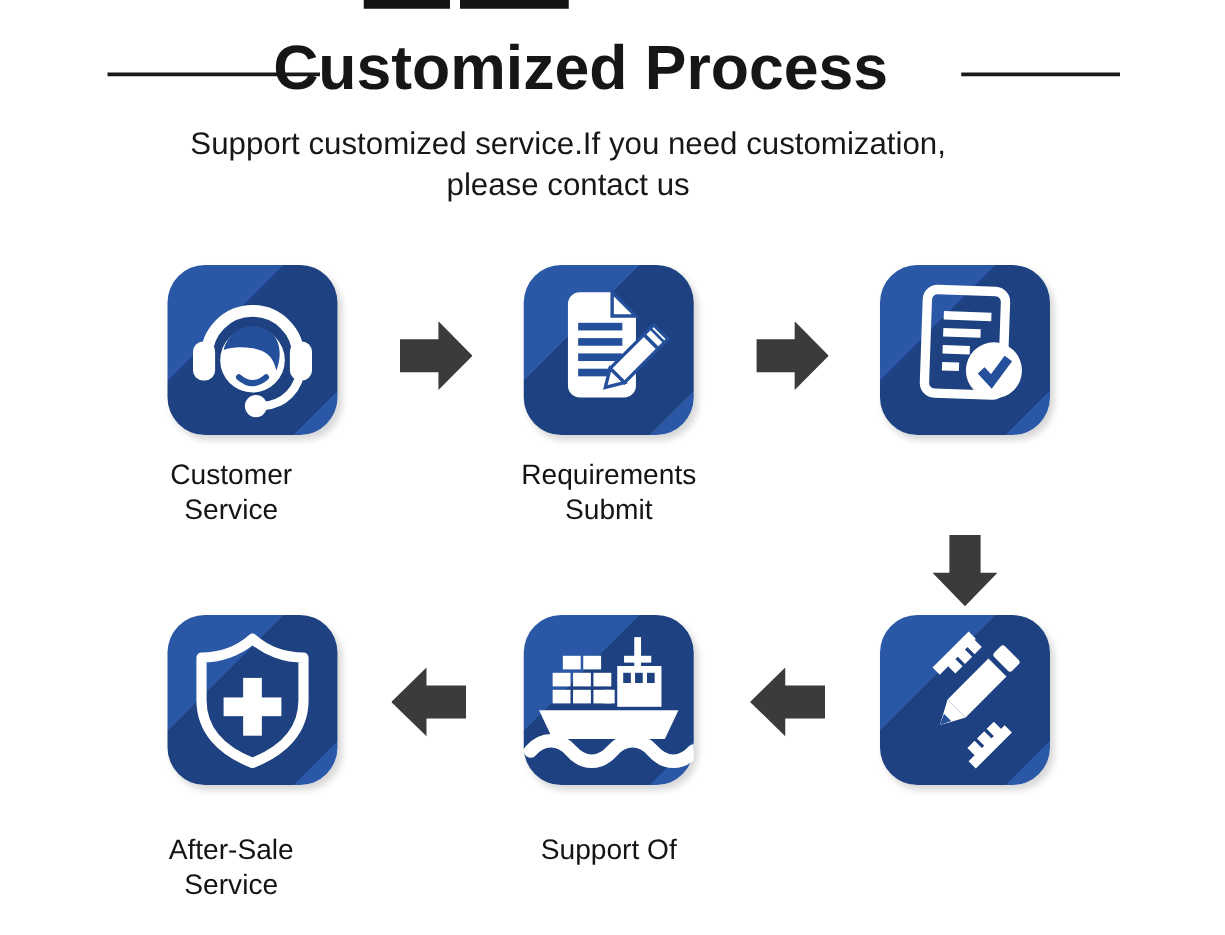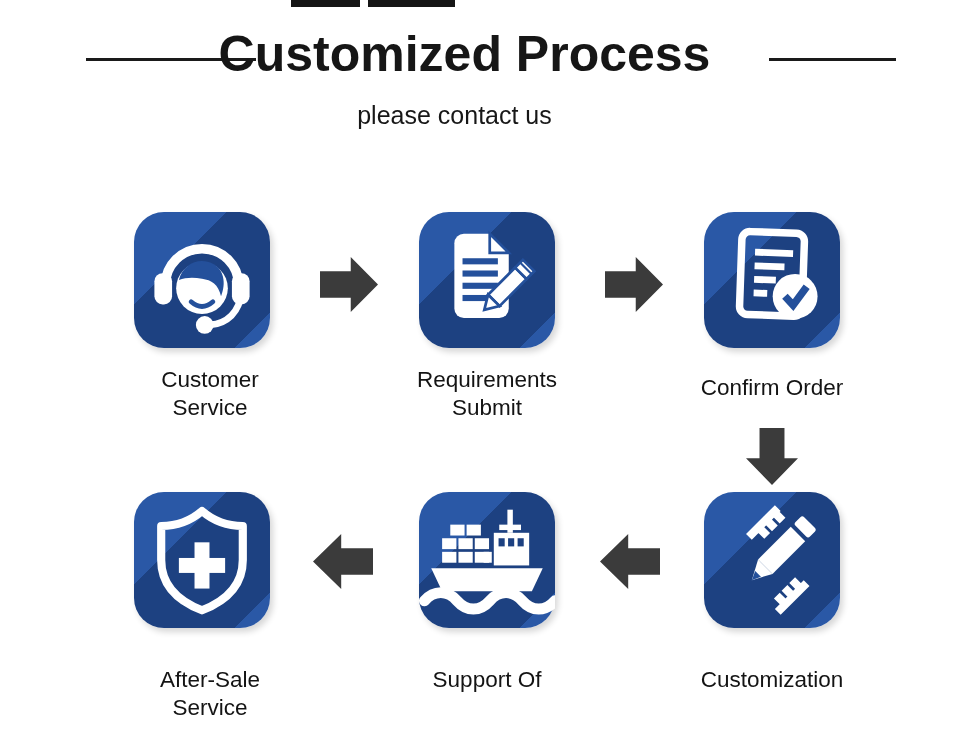--- a/index.html
+++ b/index.html
@@ -31,21 +31,21 @@
     box-shadow:3px 4px 6px rgba(0,0,0,0.16);
   }
   .tile svg{position:absolute;inset:0;width:100%;height:100%;}
   .pos-r1c1{left:134px;top:212px;} .pos-r1c2{left:419px;top:212px;} .pos-r1c3{left:704px;top:212px;}
   .pos-r2c3{left:704px;top:492px;} .pos-r2c2{left:419px;top:492px;} .pos-r2c1{left:134px;top:492px;}
   
   .step-label{
     position:absolute;width:260px;text-align:center;
     font-size:22.5px;line-height:28px;color:#141414;
   }
-  .lab-c1{left:80px;} .lab-c2{left:357px;} .lab-c3{left:642px;}
+  .lab-c1{left:55px;} .lab-c2{left:357px;} .lab-c3{left:642px;}
   .lab-row1{top:366px;} .lab-row2{top:646px;margin-top:20px;}
   .lab-single{top:374px;}
   
   .arrow{position:absolute;background:#3b3b3b;}
   .arrow-right{width:58px;height:55px;
     clip-path:polygon(0 26%,53% 26%,53% 0,100% 50%,53% 100%,53% 74%,0 74%);}
   .arrow-left{width:60px;height:55px;
     clip-path:polygon(100% 26%,47% 26%,47% 0,0 50%,47% 100%,47% 74%,100% 74%);}
   .arrow-down{width:52px;height:57px;
     clip-path:polygon(26% 0,74% 0,74% 53%,100% 53%,50% 100%,0 53%,26% 53%);}
@@ -58,20 +58,21 @@
 
 <div class="canvas">
 
   <div class="top-crop-art"></div>
 
   <div class="title-line left"></div>
   <div class="title-line right"></div>
   <div class="title">Customized Process</div>
 
   <div class="subtitle">
+    <div>Support customized service.If you need customization,</div>
     <div>please contact us</div>
   </div>
 
   <div class="tile pos-r1c1">
     <svg viewBox="0 0 100 100">
       <path d="M23,54 a27,27 0 0 1 54,0" fill="none" stroke="#fff" stroke-width="7"></path>
       <rect x="15" y="45" width="13" height="23" rx="6" fill="#fff"></rect>
       <rect x="72" y="45" width="13" height="23" rx="6" fill="#fff"></rect>
       <circle cx="50" cy="56" r="19" fill="#fff"></circle>
       <path d="M33,50 C36,38 48,33 58,38 C66,42 68,52 64,62 C62,53 57,50 50,49 C44,48 38,48 33,50 Z" fill="#24509b"></path>
@@ -164,25 +165,21 @@
   </div>
 
   <div class="step-label lab-c1 lab-row1">
     <div>Customer</div>
     <div>Service</div>
   </div>
   <div class="step-label lab-c2 lab-row1">
     <div>Requirements</div>
     <div>Submit</div>
   </div>
-  <div class="step-label lab-c3 lab-single">
-    <div>Confirm Order</div>
-  </div>
   <div class="step-label lab-c3 lab-row2">
-    <div>Customization</div>
   </div>
   <div class="step-label lab-c2 lab-row2">
     <div>Support Of</div>
   </div>
   <div class="step-label lab-c1 lab-row2">
     <div>After-Sale</div>
     <div>Service</div>
   </div>
 
 </div>

